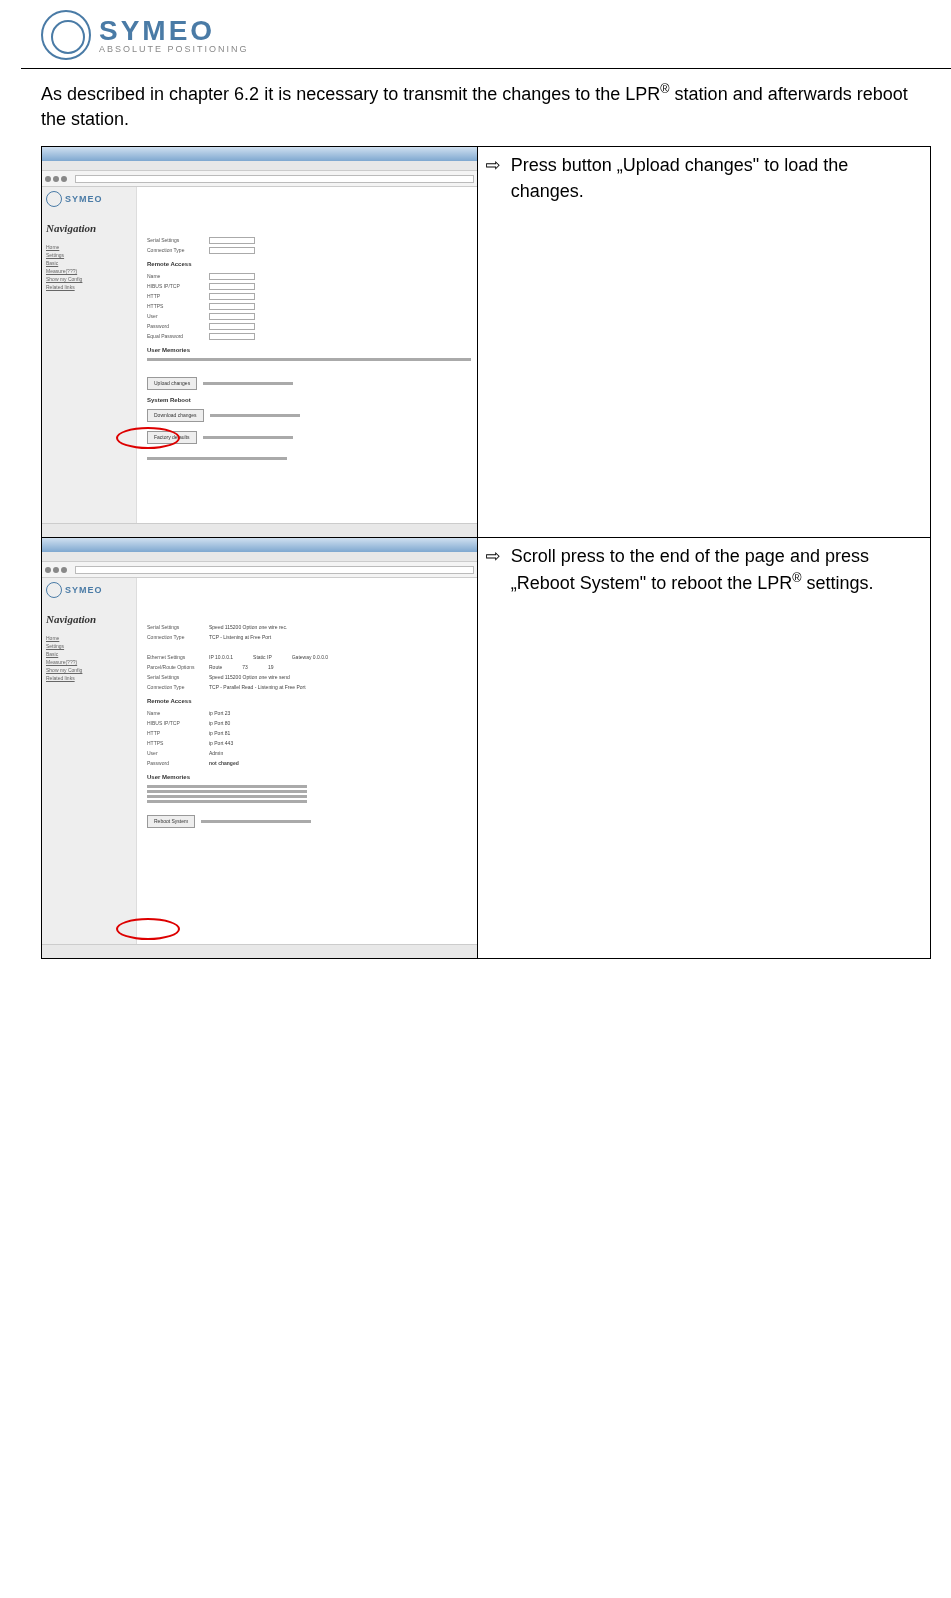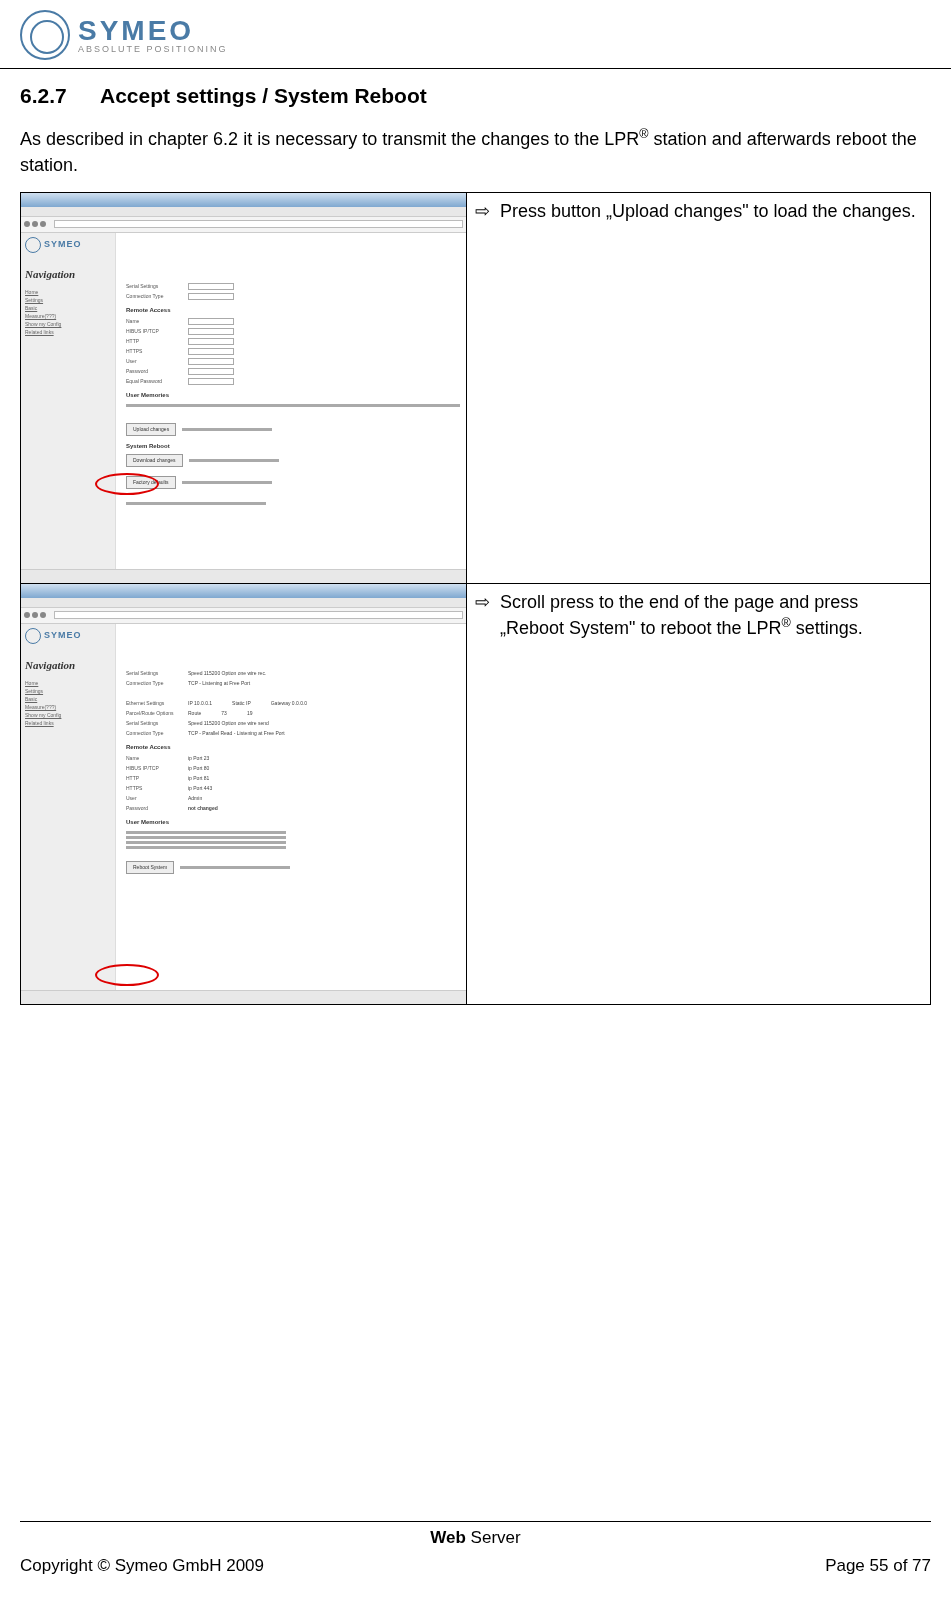--- a/index.html
+++ b/index.html
@@ -11,20 +11,21 @@
       padding: 0;
       color: #000;
       font-size: 18px;
       line-height: 1.4;
     }
     .page {
       display: flex;
       flex-direction: column;
       min-height: 1598px;
       position: relative;
+      margin-left: 21px;
     }
     .header {
       display: flex;
       justify-content: space-between;
       align-items: flex-start;
       padding: 10px 20px 8px 20px;
       border-bottom: 1px solid #000;
     }
     .logo-block {
       display: flex;
@@ -225,23 +226,20 @@
     <div class="logo-block">
       <div class="logo-circle"></div>
       <div class="logo-text-col">
         <div class="logo-symeo">SYMEO</div>
         <div class="logo-sub">ABSOLUTE POSITIONING</div>
       </div>
     </div>
   </div>
 
   <div class="content">
-    <h2>
-      <span class="section-num">6.2.7</span><span>Accept settings / System Reboot</span>
-    </h2>
 
     <p class="intro">
       <span>As described in chapter 6.2 it is necessary to transmit the changes to the LPR</span><sup>®</sup><span> station and afterwards reboot the station.</span>
     </p>
 
     <table class="inst-table">
       <tbody>
           <tr>
         <td class="shot-cell">
           <div class="shot">
@@ -443,22 +441,13 @@
           <div class="arrow-item">
             <span class="arrow">⇨</span>
             <span><span>Scroll press to the end of the page and press „Reboot System" to reboot the LPR</span><sup>®</sup><span> settings.</span></span>
           </div>
         </td>
       </tr>
     </tbody>
       </table>
   </div>
 
-  <div class="footer">
-    <div class="footer-line">
-      <div class="footer-center"><span class="bold">Web</span><span> Server</span></div>
-      <div class="footer-bottom">
-        <div>Copyright © Symeo GmbH 2009</div>
-        <div>Page 55 of 77</div>
-      </div>
-    </div>
-  </div>
 </div>
 
 </body></html>

